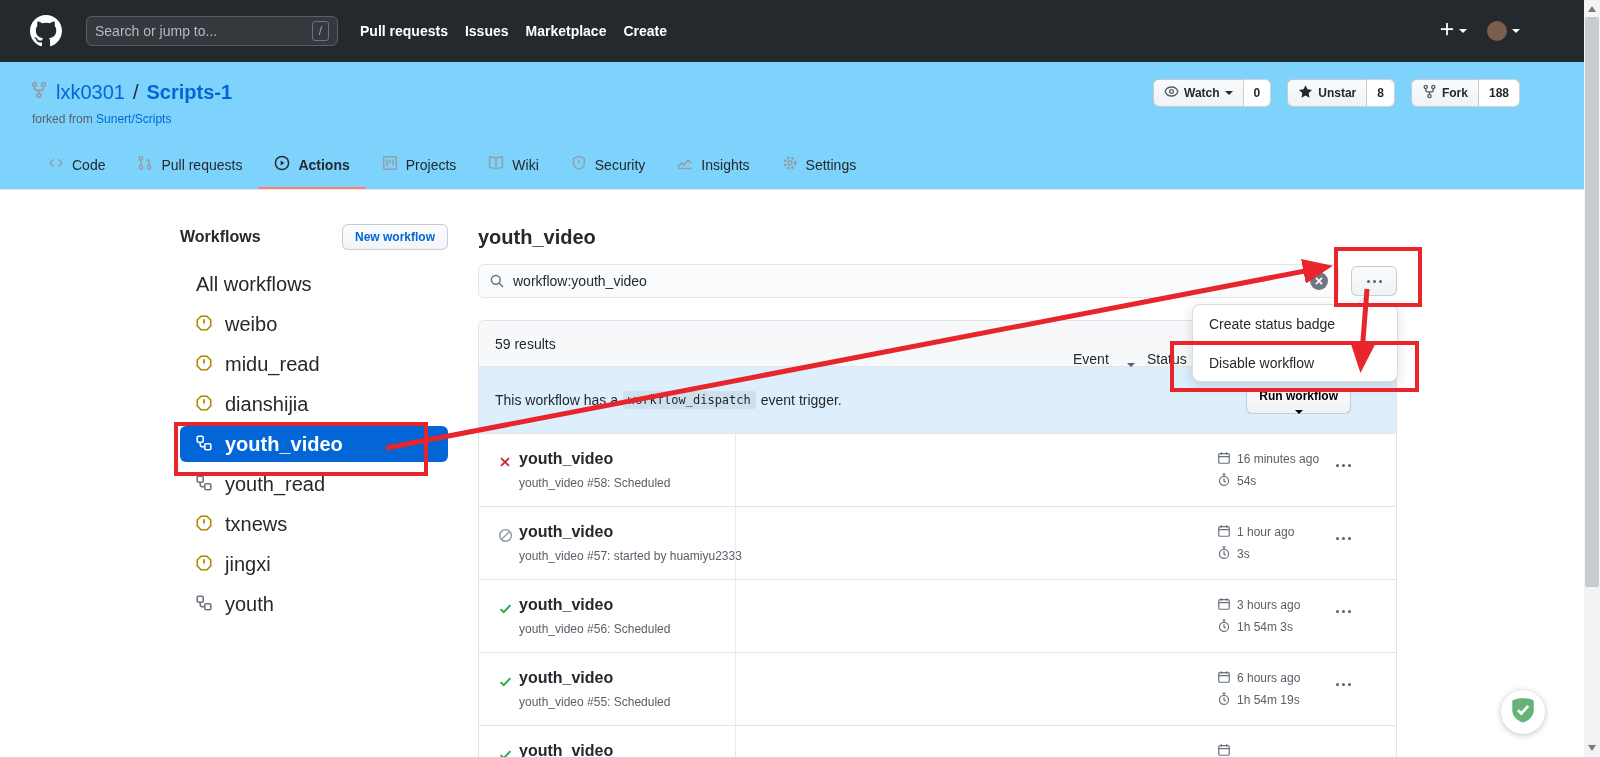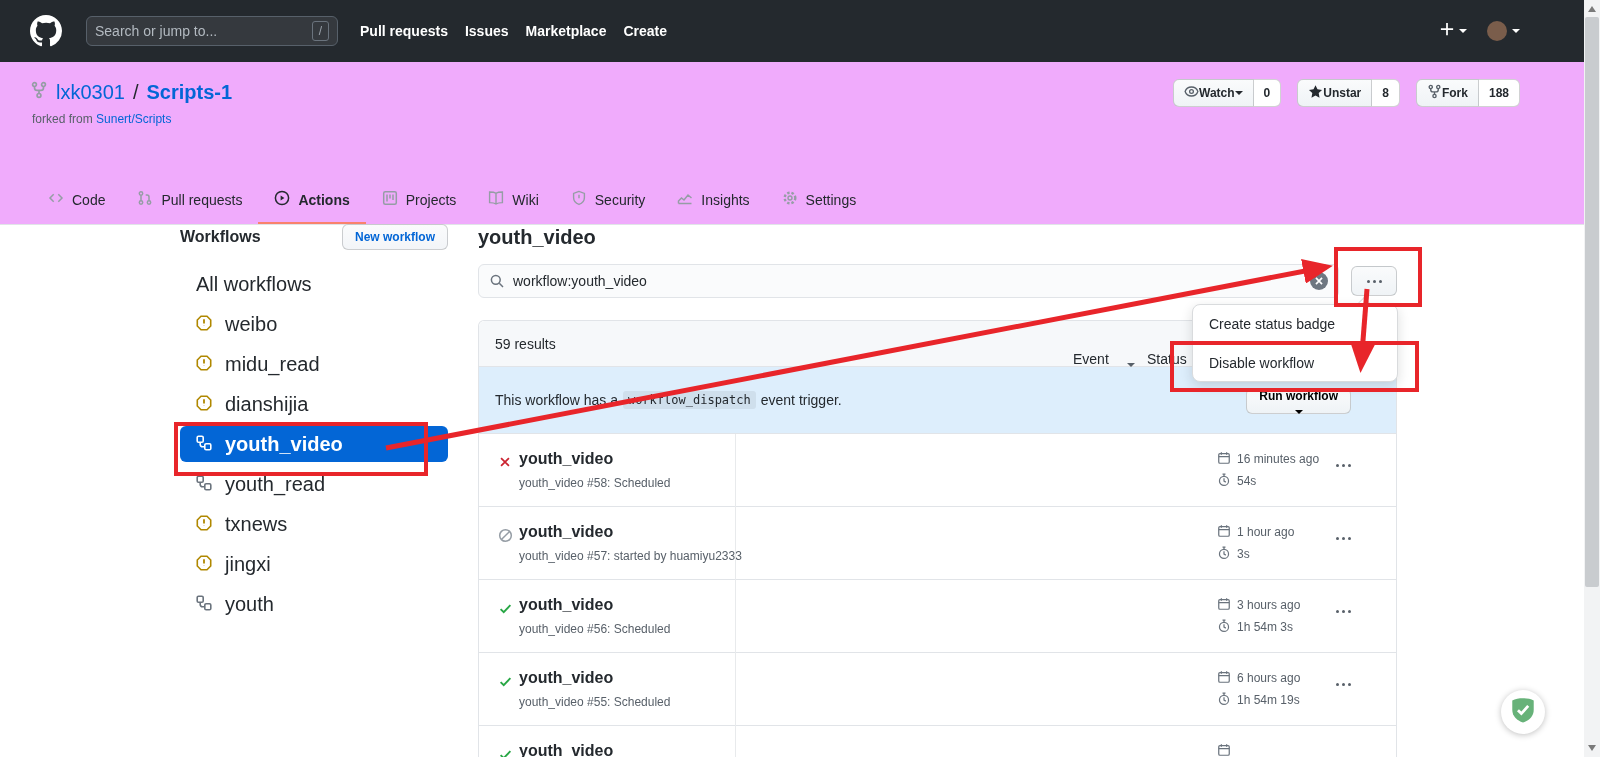--- a/index.html
+++ b/index.html
@@ -16,31 +16,31 @@
   .nav-search input::placeholder { color:#b3bac1; }
   .slash-badge { border:1px solid #6a737d; border-radius:3px; color:#9aa2ab; font-size:12px; padding:0 6px; line-height:18px; }
   .nav-links { position:absolute; left:360px; top:0; height:62px; display:flex; align-items:center; gap:17px; }
   .nav-link { color:#fff; font-size:14px; font-weight:700; cursor:pointer; white-space:nowrap; }
   .nav-right { position:absolute; right:80px; top:0; height:62px; display:flex; align-items:center; gap:20px; color:#fff; }
   .plus-group, .avatar-group { display:flex; align-items:center; gap:5px; cursor:pointer; }
   .caret { display:inline-block; width:0; height:0; border-left:4px solid transparent; border-right:4px solid transparent; border-top:4px solid currentColor; }
   .avatar { width:20px; height:20px; border-radius:50%; background:#7a5d4b; display:inline-block; }
 
   
-  .repo-head { position:absolute; left:0; top:62px; width:1600px; height:163px; background:#f0abfc; border-bottom:1px solid #e1e4e8; }
+  .repo-head { position:absolute; left:0; top:62px; width:1600px; height:128px; background:#7dd3fc; border-bottom:1px solid #e1e4e8; }
   .repo-title { position:absolute; left:30px; top:19px; display:flex; align-items:center; gap:8px; font-size:20px; }
   .repo-title .octicon { color:#959da5; }
   a.lnk { color:#0366d6; text-decoration:none; cursor:pointer; }
   .repo-name { font-weight:700; }
   .repo-sep { color:#24292e; }
   .forked-note { position:absolute; left:32px; top:50px; font-size:12px; color:#586069; }
   .forked-note a.lnk { font-size:12px; }
   .repo-actions { position:absolute; right:80px; top:17px; display:flex; gap:16px; }
   .btn-group { display:flex; }
-  .btn-sm { display:flex; align-items:center; font-size:12px; font-weight:700; color:#24292e; padding:3px 10px; height:28px;
+  .btn-sm { display:flex; align-items:center; gap:5px; font-size:12px; font-weight:700; color:#24292e; padding:3px 10px; height:28px;
     background:linear-gradient(#fafbfc,#eff3f6); border:1px solid rgba(27,31,35,.2); border-radius:6px 0 0 6px; cursor:pointer; }
   .social-count { font-size:12px; font-weight:700; padding:3px 10px; height:28px; display:flex; align-items:center;
     background:#fff; border:1px solid rgba(27,31,35,.2); border-left:none; border-radius:0 6px 6px 0; cursor:pointer; }
   .btn-sm .octicon { color:#586069; }
 
   
   .tabs { position:absolute; left:32px; bottom:0; display:flex; }
   .tab { display:flex; align-items:center; gap:8px; padding:14px 16px 13px; font-size:14px; color:#24292e; cursor:pointer; border-bottom:2px solid transparent; }
   .tab .octicon { color:#959da5; }
   .tab.active { font-weight:700; border-bottom-color:#f9826c; }

